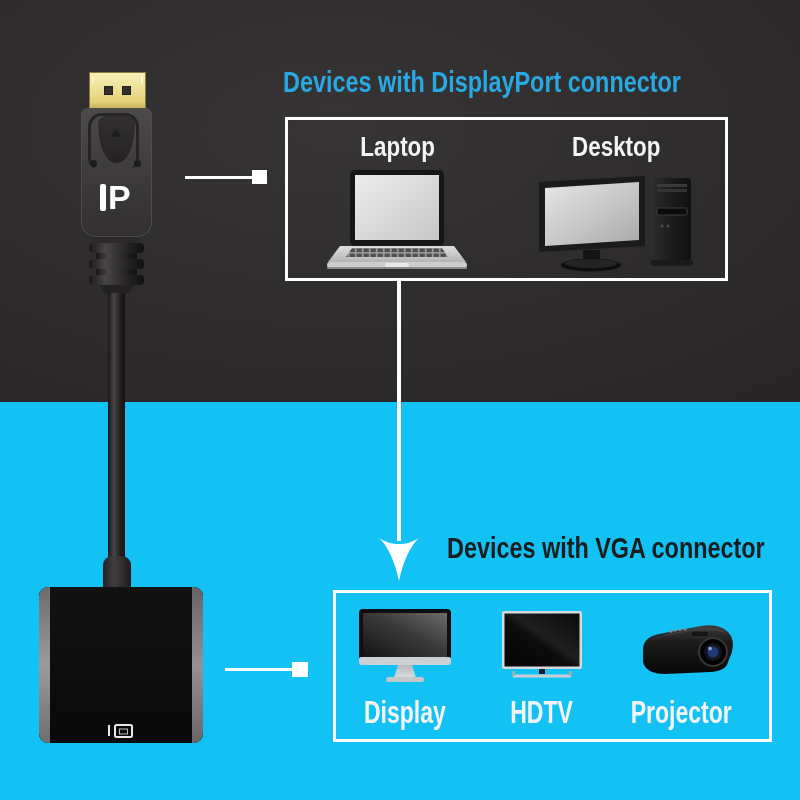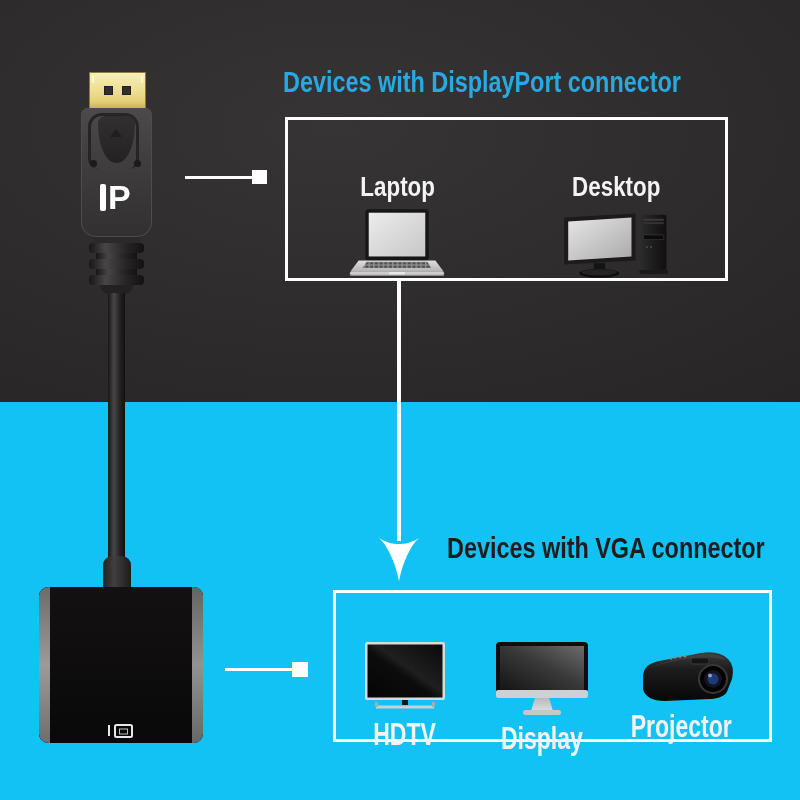--- a/index.html
+++ b/index.html
@@ -105,21 +105,21 @@
   .ptr-sq{position:absolute;background:var(--white);}
   .ptr-sq.top{left:252px;top:170px;width:15px;height:14px;}
   .ptr-sq.bot{left:292px;top:662px;width:16px;height:15px;}
   
   .dev-box{
     position:absolute;border:3px solid var(--white);box-sizing:border-box;
     display:flex;align-items:stretch;
   }
   .box-dp{left:285px;top:117px;width:443px;height:164px;}
   .box-vga{left:333px;top:590px;width:439px;height:152px;padding-right:18px;}
-  .device{flex:1;display:flex;flex-direction:column;align-items:center;margin-top:40px;}
+  .device{flex:1;display:flex;flex-direction:column;align-items:center;}
   .dev-label{
     font-weight:700;color:#f4f4f4;transform:scaleX(.8);transform-origin:center top;white-space:nowrap;
   }
   .box-dp .dev-label{font-size:28px;line-height:30px;margin-top:12px;}
   .box-dp .device svg{margin-top:6px;}
   .box-vga .device{justify-content:flex-start;}
   .icon-slot{height:88px;display:flex;align-items:center;justify-content:center;margin-top:8px;}
   .box-vga .dev-label{font-size:32px;line-height:34px;margin-top:6px;transform:scaleX(.72);}
   
   .down-line{position:absolute;left:397px;top:280px;width:4px;height:261px;background:var(--white);}
@@ -246,62 +246,62 @@
 
   <h2 class="title title-vga">Devices with VGA connector</h2>
 
   <div class="ptr-line bot"></div>
   <div class="ptr-sq bot"></div>
 
   <div class="dev-box box-vga">
 
     <div class="device">
       <div class="icon-slot">
-        <svg width="82" height="70" viewBox="0 0 82 70">
-          <defs>
-            <linearGradient id="tvScr" x1="0" y1="1" x2="1" y2="0">
-              <stop offset="0" stop-color="#050505"></stop>
-                <stop offset="0.45" stop-color="#0c0c0c"></stop>
-                <stop offset="0.55" stop-color="#1f1f1f"></stop>
-                <stop offset="1" stop-color="#0a0a0a"></stop>
-            </linearGradient>
-          </defs>
-          <rect x="1" y="1" width="80" height="58" rx="2" fill="#d7dbde"></rect>
-          <rect x="3.5" y="3.5" width="75" height="53" fill="url(#tvScr)"></rect>
-          <rect x="38" y="59" width="6" height="5" fill="#10181d"></rect>
-          <path d="M12 66 h58" stroke="#c9cfd3" stroke-width="3"></path>
-          <rect x="11" y="61" width="3" height="5" fill="#9fadb5"></rect>
-          <rect x="68" y="61" width="3" height="5" fill="#9fadb5"></rect>
-        </svg>
-      </div>
-      <div class="dev-label">HDTV</div>
-    </div>
-
-    <div class="device">
-      <div class="icon-slot">
         <svg width="94" height="74" viewBox="0 0 94 74">
           <defs>
             <linearGradient id="dspScr" x1="0" y1="1" x2="1" y2="0">
               <stop offset="0" stop-color="#141414"></stop>
                 <stop offset="0.55" stop-color="#3a3a3a"></stop>
                 <stop offset="1" stop-color="#6b6b6b"></stop>
             </linearGradient>
             <linearGradient id="dspStand" x1="0" y1="0" x2="0" y2="1">
               <stop offset="0" stop-color="#b7babc"></stop>
                 <stop offset="1" stop-color="#dadddf"></stop>
             </linearGradient>
           </defs>
           <rect x="1" y="1" width="92" height="56" rx="4" fill="#0e0e12"></rect>
           <rect x="5" y="5" width="84" height="44" fill="url(#dspScr)"></rect>
           <rect x="1" y="49" width="92" height="8" rx="2" fill="#ced1d3"></rect>
           <polygon points="40,57 54,57 58,70 36,70" fill="url(#dspStand)"></polygon>
           <rect x="28" y="69" width="38" height="5" rx="2.5" fill="#c5c8ca"></rect>
         </svg>
       </div>
       <div class="dev-label">Display</div>
+    </div>
+
+    <div class="device">
+      <div class="icon-slot">
+        <svg width="82" height="70" viewBox="0 0 82 70">
+          <defs>
+            <linearGradient id="tvScr" x1="0" y1="1" x2="1" y2="0">
+              <stop offset="0" stop-color="#050505"></stop>
+                <stop offset="0.45" stop-color="#0c0c0c"></stop>
+                <stop offset="0.55" stop-color="#1f1f1f"></stop>
+                <stop offset="1" stop-color="#0a0a0a"></stop>
+            </linearGradient>
+          </defs>
+          <rect x="1" y="1" width="80" height="58" rx="2" fill="#d7dbde"></rect>
+          <rect x="3.5" y="3.5" width="75" height="53" fill="url(#tvScr)"></rect>
+          <rect x="38" y="59" width="6" height="5" fill="#10181d"></rect>
+          <path d="M12 66 h58" stroke="#c9cfd3" stroke-width="3"></path>
+          <rect x="11" y="61" width="3" height="5" fill="#9fadb5"></rect>
+          <rect x="68" y="61" width="3" height="5" fill="#9fadb5"></rect>
+        </svg>
+      </div>
+      <div class="dev-label">HDTV</div>
     </div>
 
     <div class="device">
       <div class="icon-slot">
         <svg width="108" height="62" viewBox="0 0 108 62">
           <defs>
             <linearGradient id="prjBody" x1="0" y1="0" x2="0" y2="1">
               <stop offset="0" stop-color="#3b3b3b"></stop>
                 <stop offset="0.35" stop-color="#1c1c1c"></stop>
                 <stop offset="1" stop-color="#070707"></stop>

